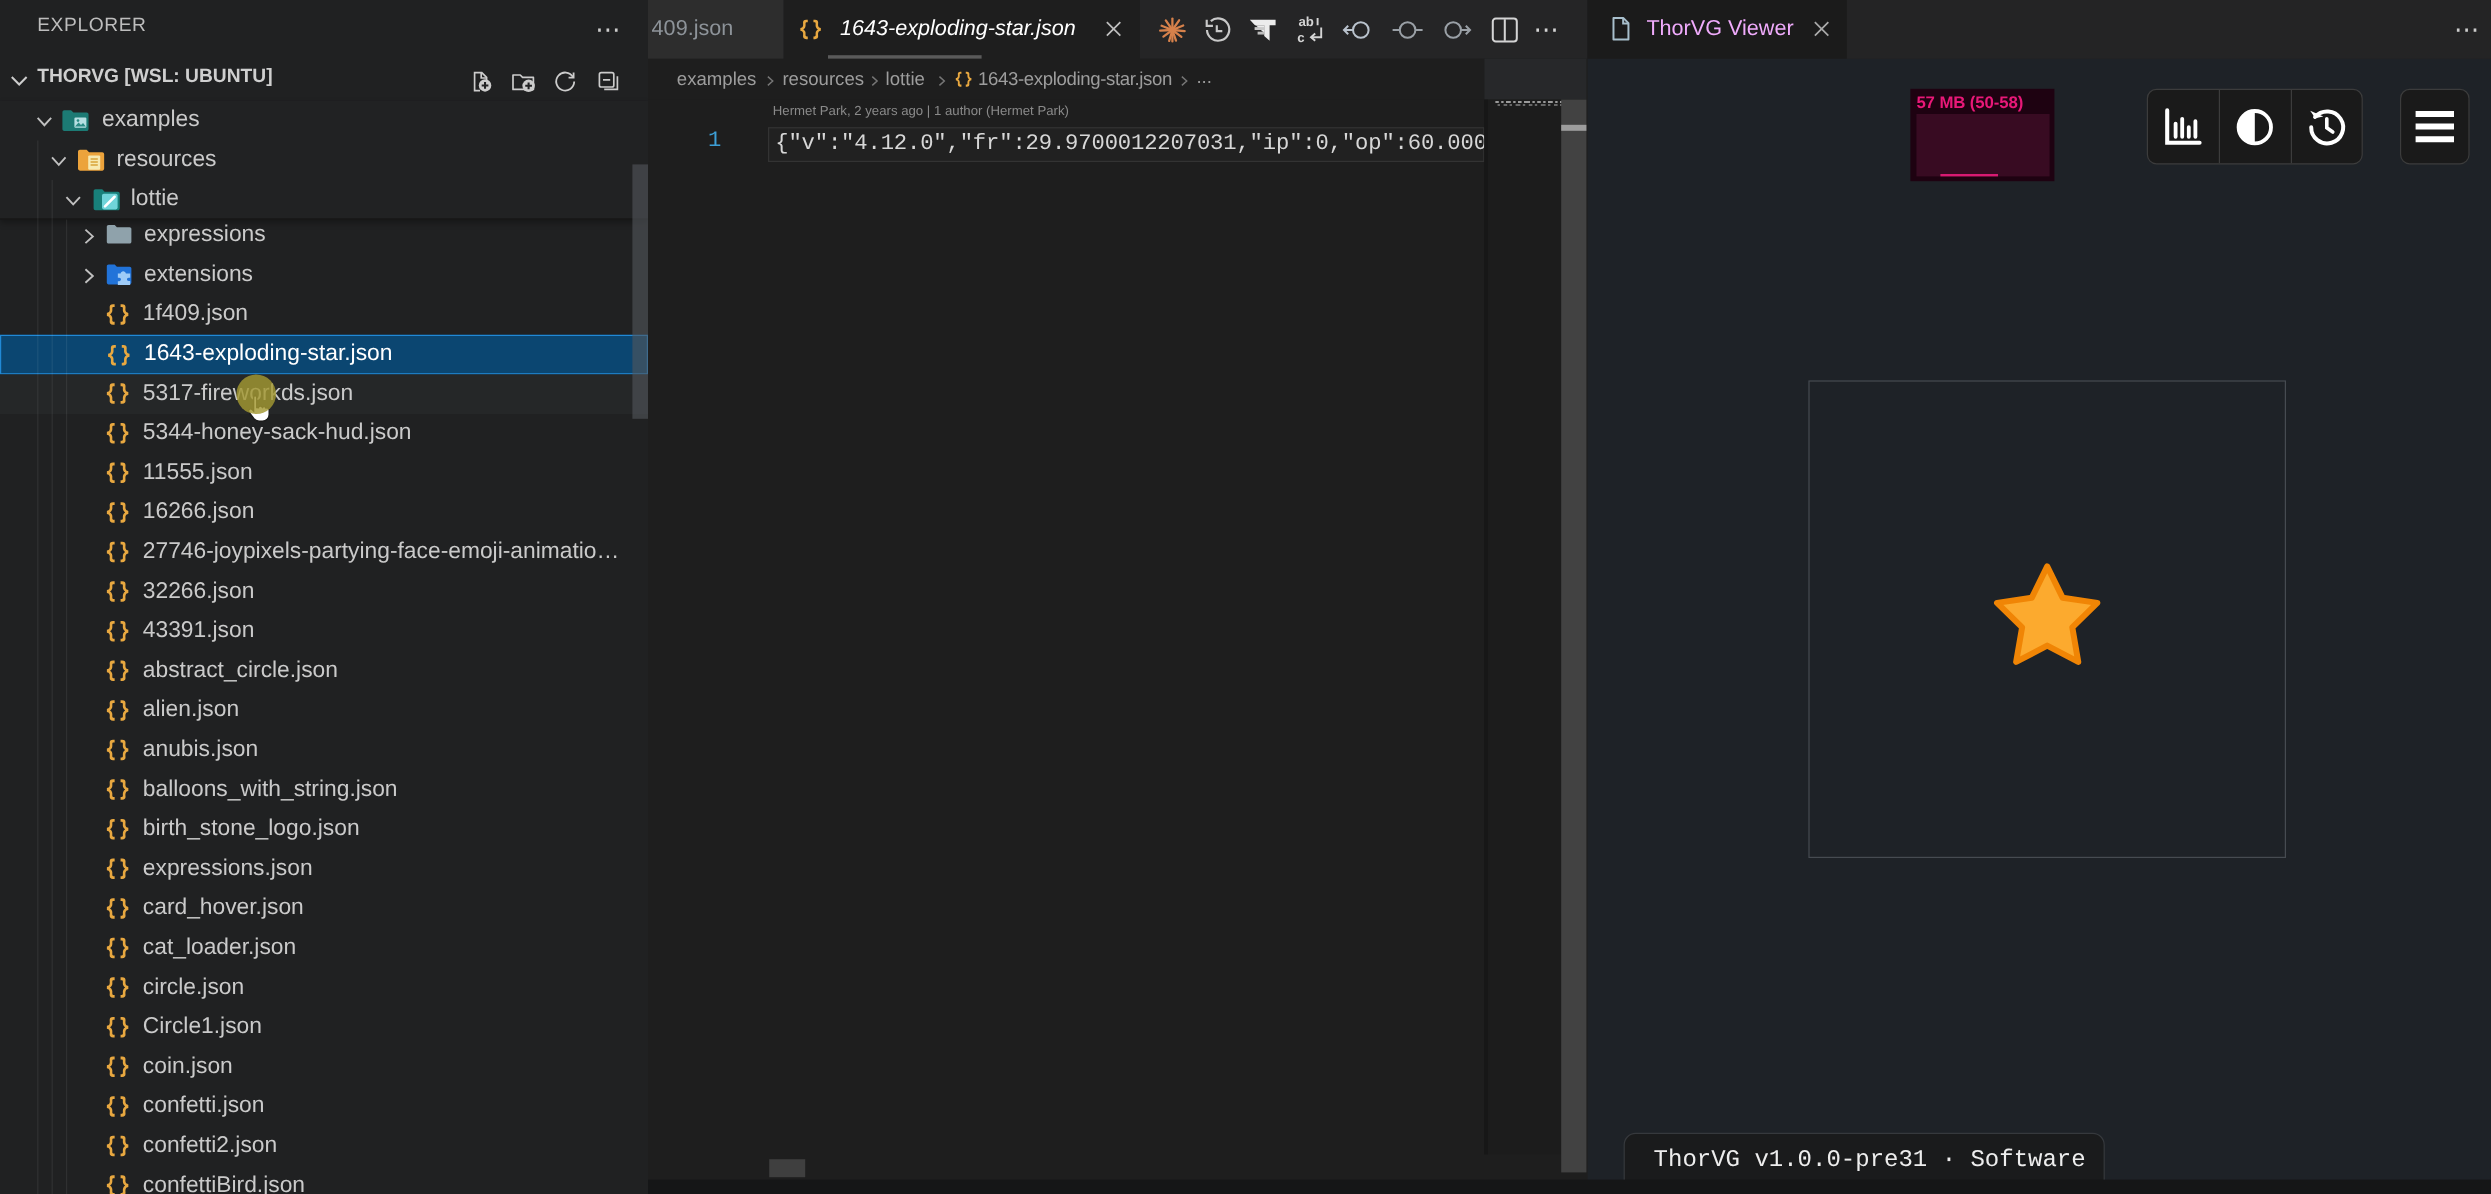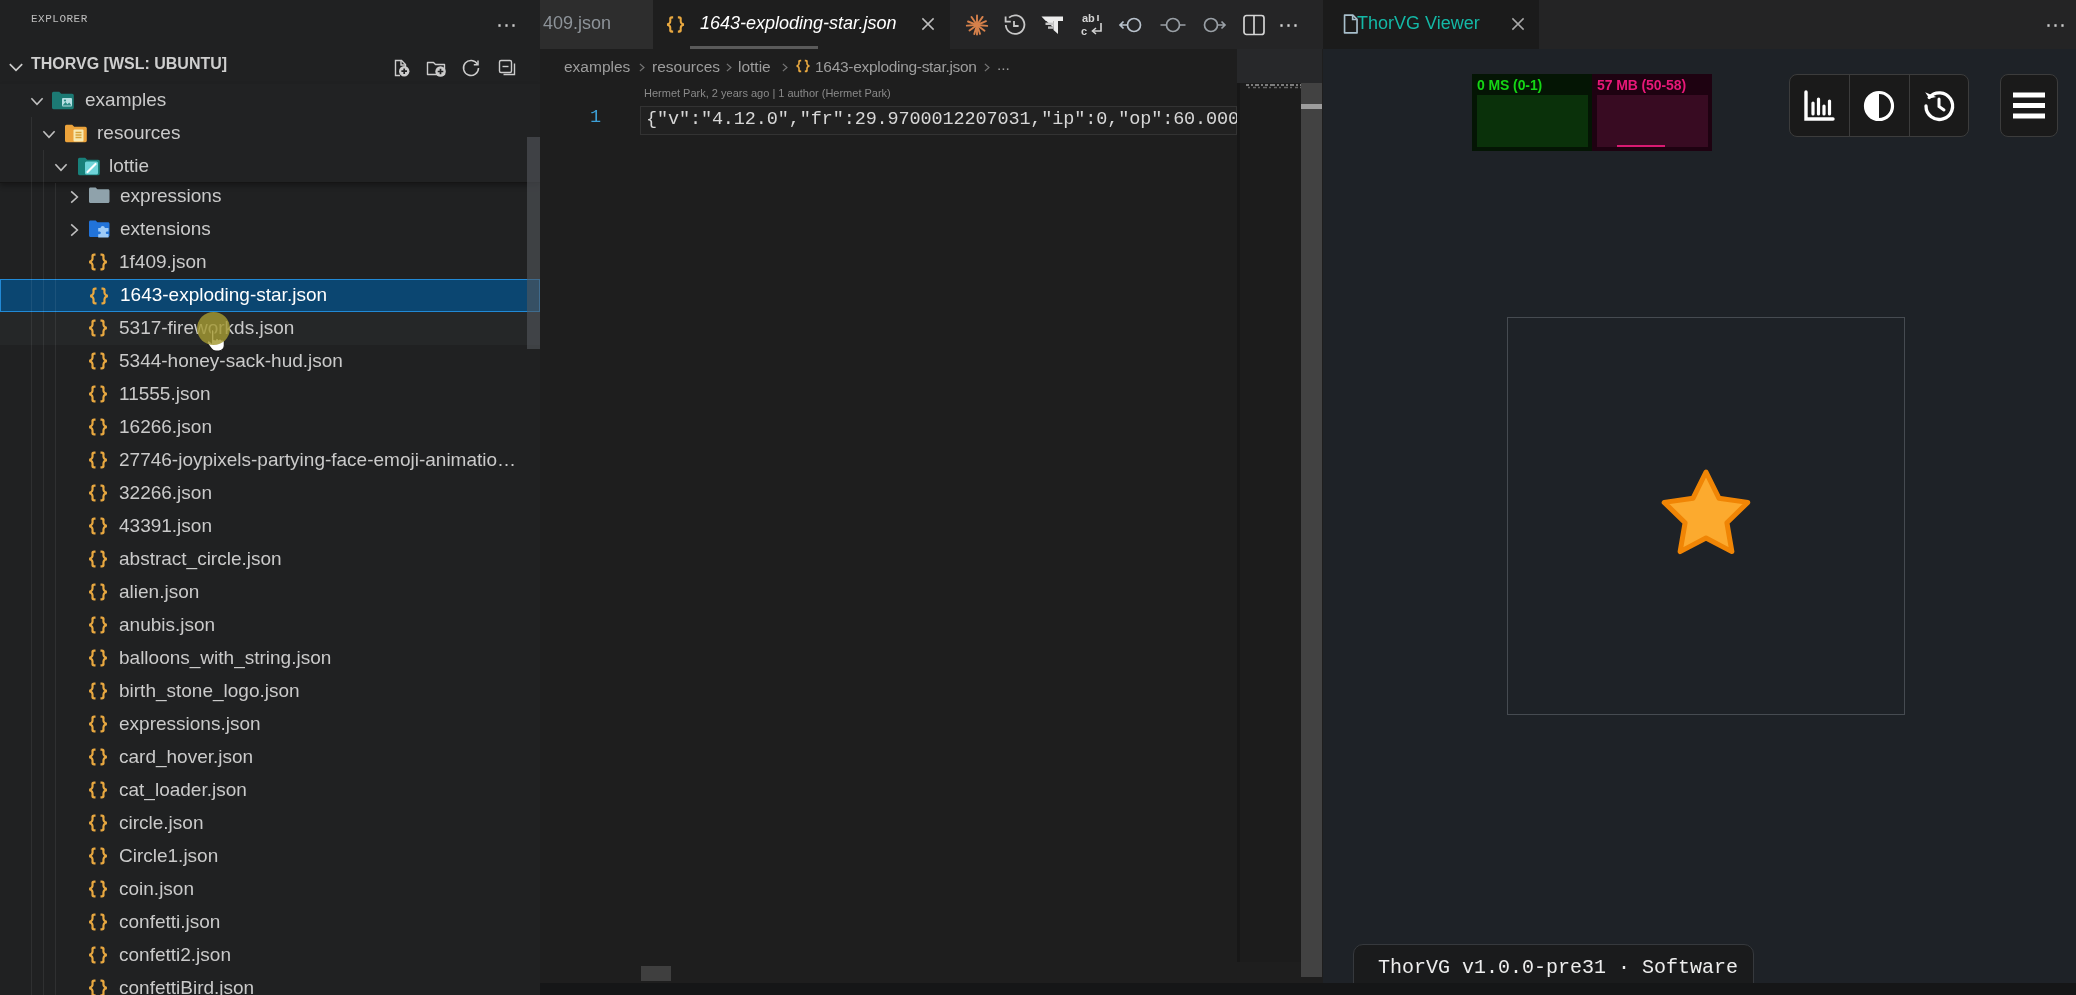--- a/index.html
+++ b/index.html
@@ -3,21 +3,21 @@
 <meta charset="utf-8">
 <style>
 html,body{margin:0;padding:0;background:#1e1e1e;width:2076px;height:995px;overflow:hidden;}
 *{box-sizing:border-box;}
 body{font-family:"Liberation Sans",sans-serif;-webkit-font-smoothing:antialiased;}
 .abs{position:absolute;}
 #stage{position:relative;width:2076px;height:995px;background:#1e1e1e;}
 
 
 #sidebar{left:0;top:0;width:540px;height:995px;background:#202122;overflow:hidden;}
-#sb-title{left:31px;top:13px;font-size:11px;color:#bdbdbd;letter-spacing:.5px;font-family:Liberation Mono, monospace;}
+#sb-title{left:31px;top:13px;font-size:16px;color:#bdbdbd;letter-spacing:.5px;}
 #sb-dots{left:496px;top:13px;color:#cccccc;font-size:21px;letter-spacing:2px;}
 #sec-row{left:0;top:48px;width:540px;height:36px;}
 #sec-title{left:31px;top:7px;font-size:16px;font-weight:bold;color:#cfcfcf;}
 .chev{position:absolute;width:18px;height:18px;}
 .row{position:absolute;left:0;width:540px;height:33px;}
 .row .lbl{position:absolute;top:5px;font-size:19px;color:#cacaca;white-space:nowrap;overflow:hidden;text-overflow:ellipsis;}
 .row .ficon{position:absolute;top:6px;}
 .guide{position:absolute;width:1px;background:rgba(255,255,255,0.07);}
 #sel-row{background:#0b4671;border:1px solid #2189d6;}
 #sel-row .lbl{color:#ffffff;}
@@ -40,21 +40,21 @@
 #code{left:106px;top:109px;width:591px;overflow:hidden;font-size:18.5px;color:#d7d7d7;font-family:"Liberation Mono",monospace;white-space:pre;letter-spacing:-0.12px;}
 #minimap-top{left:697px;top:49px;width:85px;height:34px;background:#27282a;}
 #minimap{left:697px;top:83px;width:64px;height:879px;background:#1c1c1c;border-left:3px solid #171717;}
 #vscroll{left:761px;top:83px;width:21px;height:894px;background:#424242;}
 #vscroll-band{left:761px;top:104px;width:21px;height:5px;background:#9d9d9d;}
 #hscroll{left:101px;top:966px;width:30px;height:15px;background:#3f3f3f;}
 
 
 #vgroup{left:1323px;top:0;width:753px;height:995px;background:#242425;}
 #vtab{left:0;top:0;width:216px;height:49px;background:#1b1b1b;}
-#vtab .tname{position:absolute;left:34px;top:13px;font-size:18px;color:#14b8a6;white-space:nowrap;}
+#vtab .tname{position:absolute;left:49px;top:13px;font-size:18px;color:#f0abfc;white-space:nowrap;}
 #vdots{left:722px;top:13px;color:#cccccc;font-size:21px;letter-spacing:2px;}
 #webview{left:0;top:49px;width:753px;height:935px;background:#1e2227;}
 .meter{position:absolute;top:25px;width:120px;height:77px;}
 .meter .mlabel{position:absolute;left:5px;top:3px;font-size:14px;font-weight:bold;white-space:nowrap;letter-spacing:-0.1px;}
 .meter .mchart{position:absolute;left:5px;top:21px;width:111px;height:52px;}
 .vbtn{position:absolute;background:#1a1a1a;border:1px solid #3c3c3c;border-radius:8px;}
 #canvasbox{left:184px;top:268px;width:398px;height:398px;border:1px solid #464b51;}
 #infobox{left:30px;top:895px;width:401px;height:100px;background:#1a1b1c;border:1px solid #36393d;border-radius:10px;font-family:"Liberation Mono",monospace;font-size:20px;color:#ededed;}
 #bstrip{left:540px;top:983px;width:1536px;height:12px;background:#151617;}
 </style>
@@ -438,24 +438,20 @@
       <path d="M9.8 1.8v3.4h3.4" stroke="#a8bfcc" stroke-width="1.4" fill="none"></path>
     </svg>
     <span class="tname">ThorVG Viewer</span>
     <svg class="abs" style="left:186px;top:15px" width="18" height="18" viewBox="0 0 16 16">
           <path d="M3 3l10 10M13 3L3 13" stroke="#a8a8a8" stroke-width="1.3"></path>
         </svg>
   </div>
   <div class="abs" id="vdots">⋯</div>
   <div class="abs" id="webview">
 
-    <div class="meter" style="left:149px;background:#041504">
-      <div class="mlabel" style="color:#15d615">0 MS (0-1)</div>
-      <div class="mchart" style="background:#0a310a"></div>
-    </div>
     <div class="meter" style="left:269px;background:#1e0211">
       <div class="mlabel" style="color:#e81878">57 MB (50-58)</div>
       <div class="mchart" style="background:#380b22">
         <div class="abs" style="left:20px;top:50px;width:48px;height:2px;background:#d81a72"></div>
       </div>
     </div>
 
     <div class="vbtn" style="left:466px;top:25px;width:180px;height:63px"></div>
     <div class="abs" style="left:526px;top:26px;width:1px;height:61px;background:#3c3c3c"></div>
     <div class="abs" style="left:586px;top:26px;width:1px;height:61px;background:#3c3c3c"></div>

